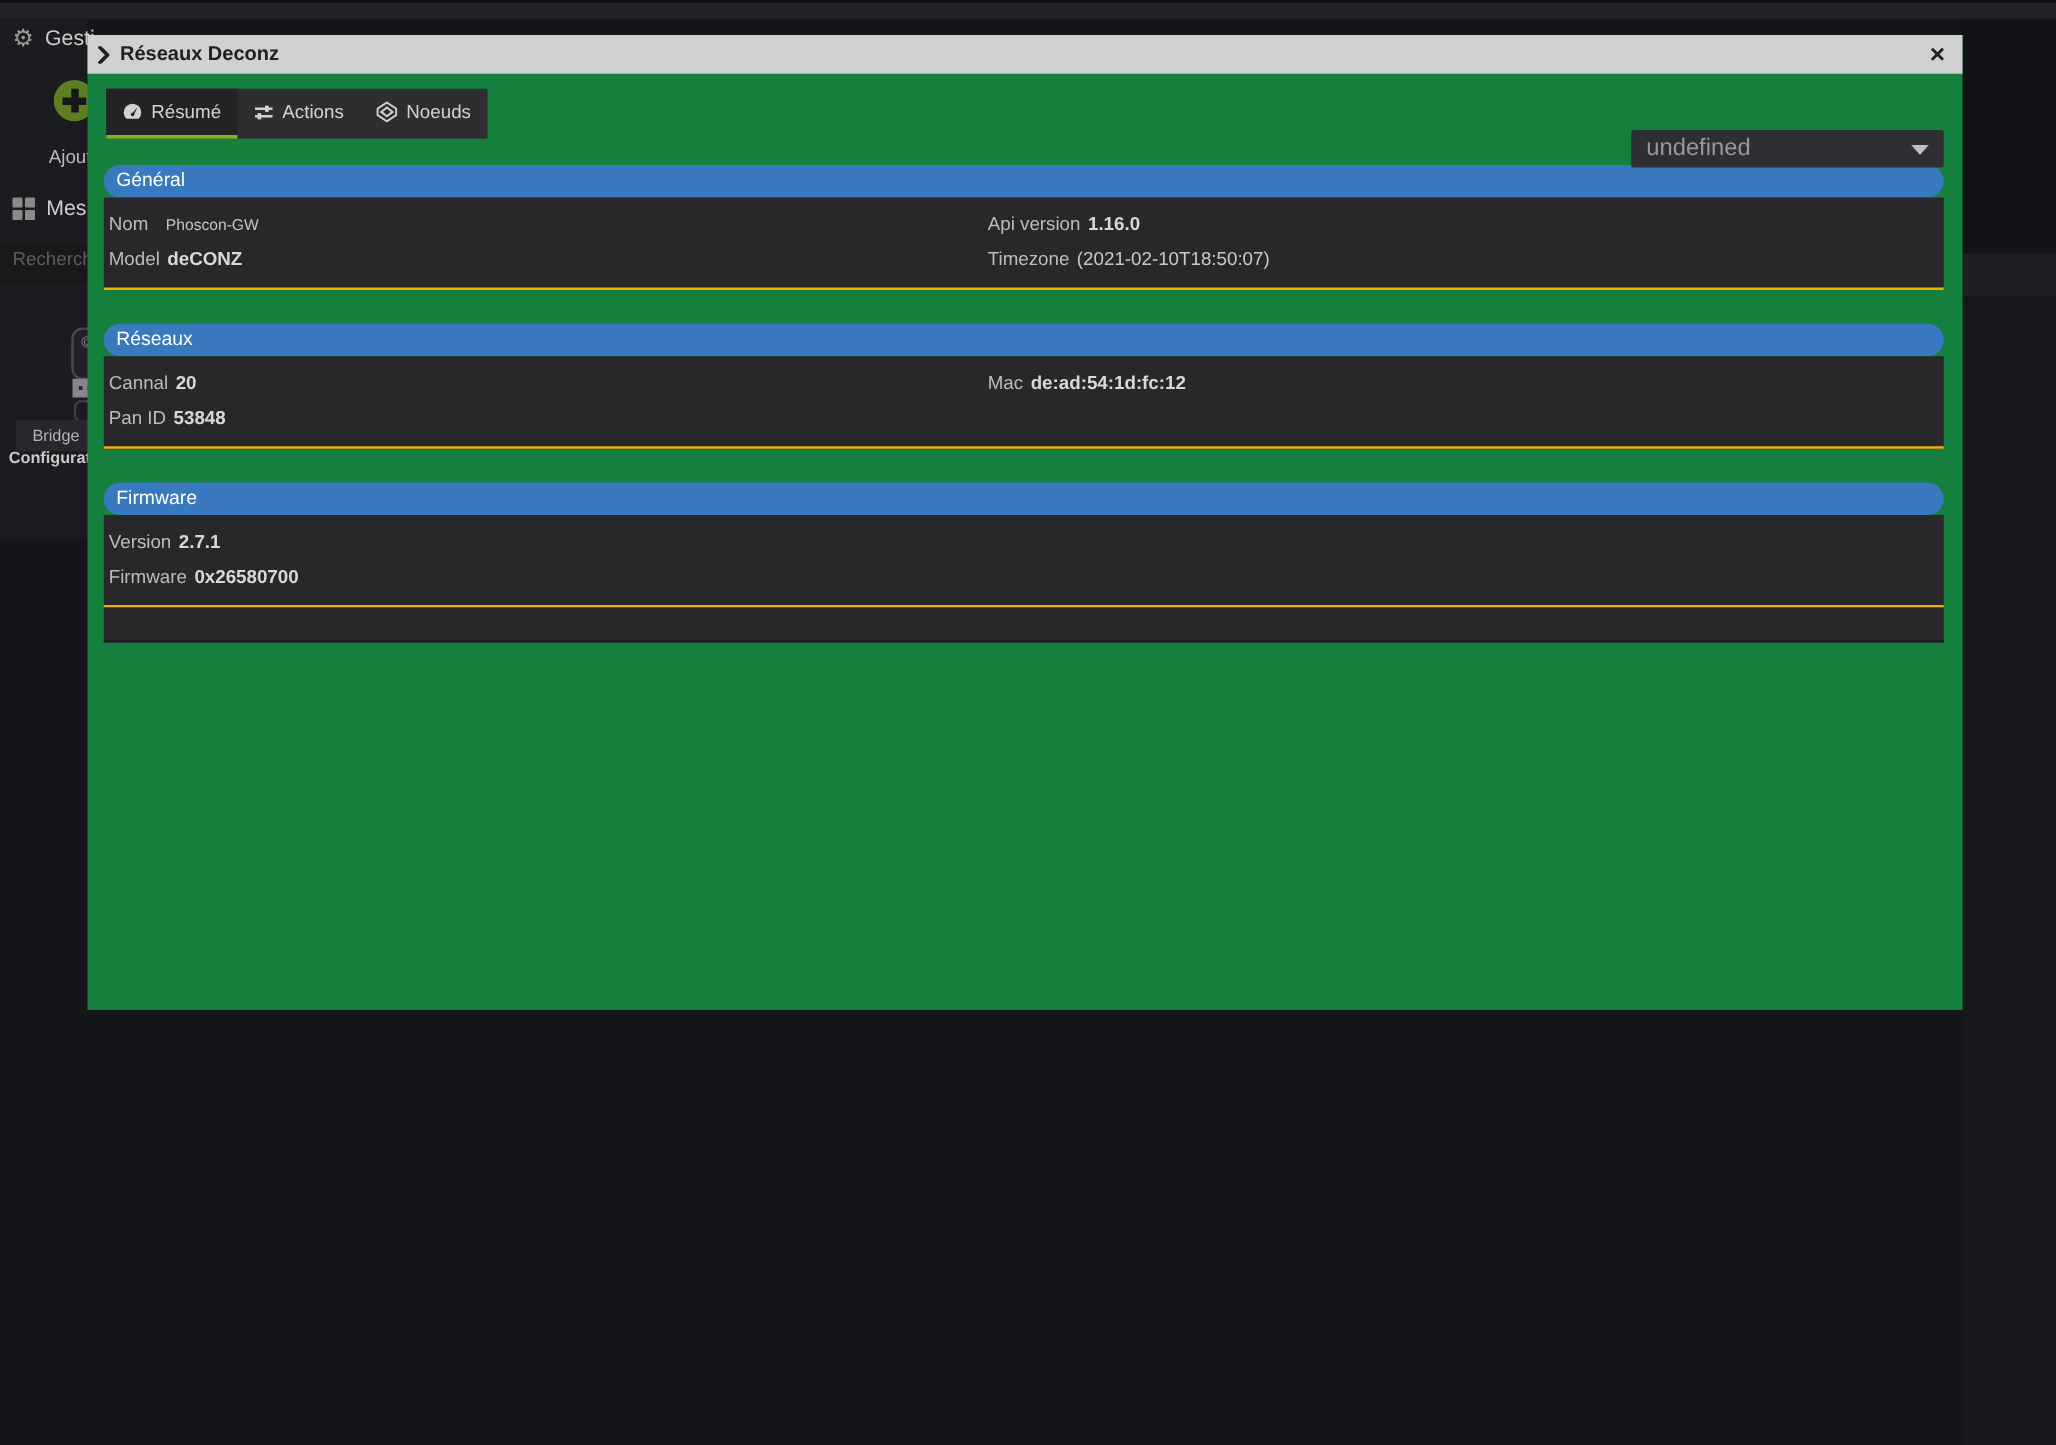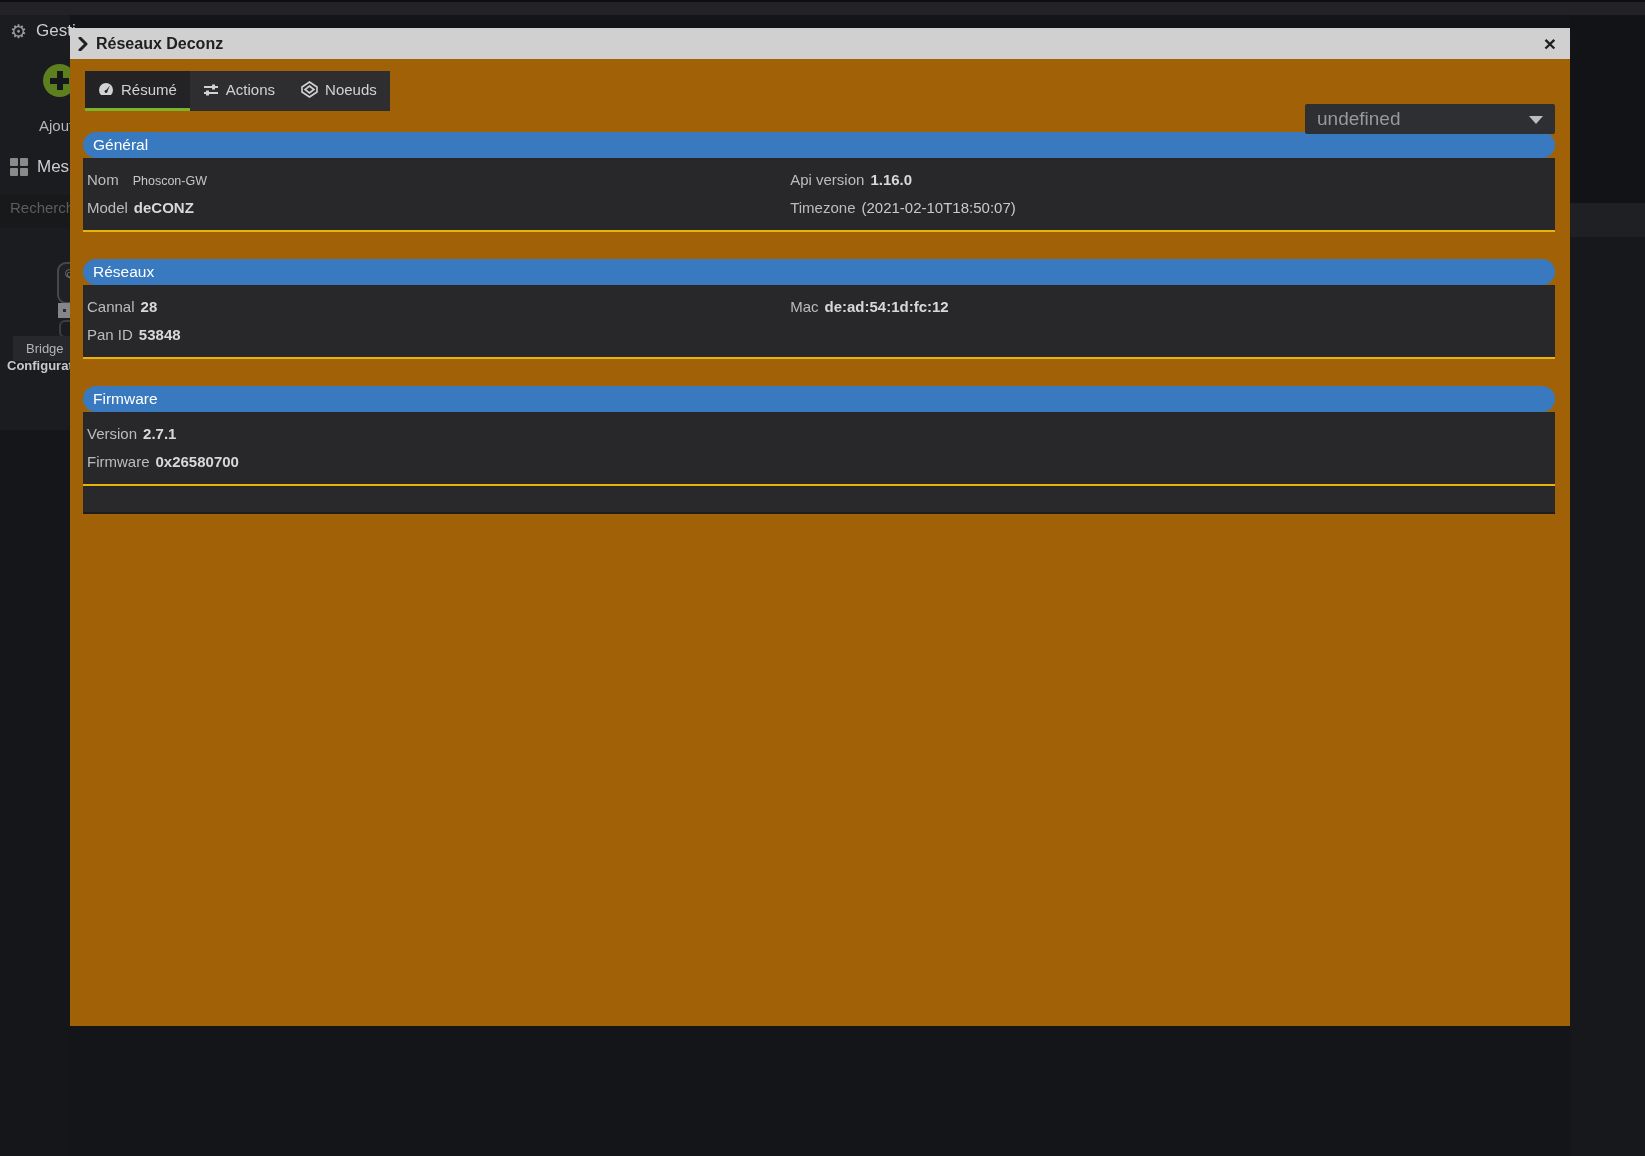--- a/index.html
+++ b/index.html
@@ -37,22 +37,22 @@
   .stick-cam { position:absolute; left:6px; top:5px; width:9px; height:9px; border:1px solid #6a6b6e; border-radius:50%; color:#8b8c8f; font-size:7px; line-height:9px; text-align:center; }
   .stick-usb { left:58px; top:303px; width:22px; height:15px; background:#84868a; }
   .stick-usb i { position:absolute; top:6px; width:3px; height:3px; background:#2a2b2e; }
   .stick-usb i.d1 { left:5px; } .stick-usb i.d2 { left:12px; }
   .stick-bot { left:59px; top:320px; width:20px; height:18px; border:2px solid #3c3d40; border-radius:6px; }
   .tile-chip { left:13px; top:336px; height:25px; padding:0 13px; background:#27282b;
     color:#b3b3b3; font-size:13px; line-height:25px; }
   .tile-caption { left:7px; top:358px; font-size:13px; font-weight:bold; color:#c9c9c9; }
 
   
-  .modal { position:absolute; left:70px; top:28px; width:1500px; height:998px;
-    background:#a16207; z-index:10; }
+  .modal { position:absolute; left:70px; top:28px; width:1500px; height:780px;
+    background:#15803d; z-index:10; }
   .modal-header { display:flex; align-items:center; height:31px; background:#d0d0d1; padding:0 14px 0 8px; }
   .chev { display:inline-flex; margin-right:8px; }
   .modal-title { font-size:16px; font-weight:bold; color:#202022; }
   .modal-close { margin-left:auto; font-size:21px; font-weight:900; color:#202022; line-height:1; cursor:pointer; }
   .modal-body { position:relative; padding:0 15px 0 13px; }
 
   .tabs { display:inline-flex; margin-top:12px; background:#2e2e30; margin-left:2px; }
   .tab { display:flex; align-items:center; gap:7px; height:40px; padding:0 13px;
     font-size:15px; color:#d2d2d2; border-bottom:3px solid transparent; cursor:pointer; }
   .tab.active { background:#232325; border-bottom-color:#7db32a; }
@@ -198,21 +198,21 @@
             </div>
           </div>
         </div>
 
         <div class="sec-gap"></div>
 
         <div class="sec-header">Réseaux</div>
         <div class="sec-panel">
           <div class="row">
             <div class="cell">
-              <span class="lbl">Cannal</span><span class="val">28</span>
+              <span class="lbl">Cannal</span><span class="val">20</span>
             </div>
             <div class="cell right">
               <span class="lbl">Mac</span><span class="val">de:ad:54:1d:fc:12</span>
             </div>
           </div>
           <div class="row">
             <div class="cell">
               <span class="lbl">Pan ID</span><span class="val">53848</span>
             </div>
           </div>

